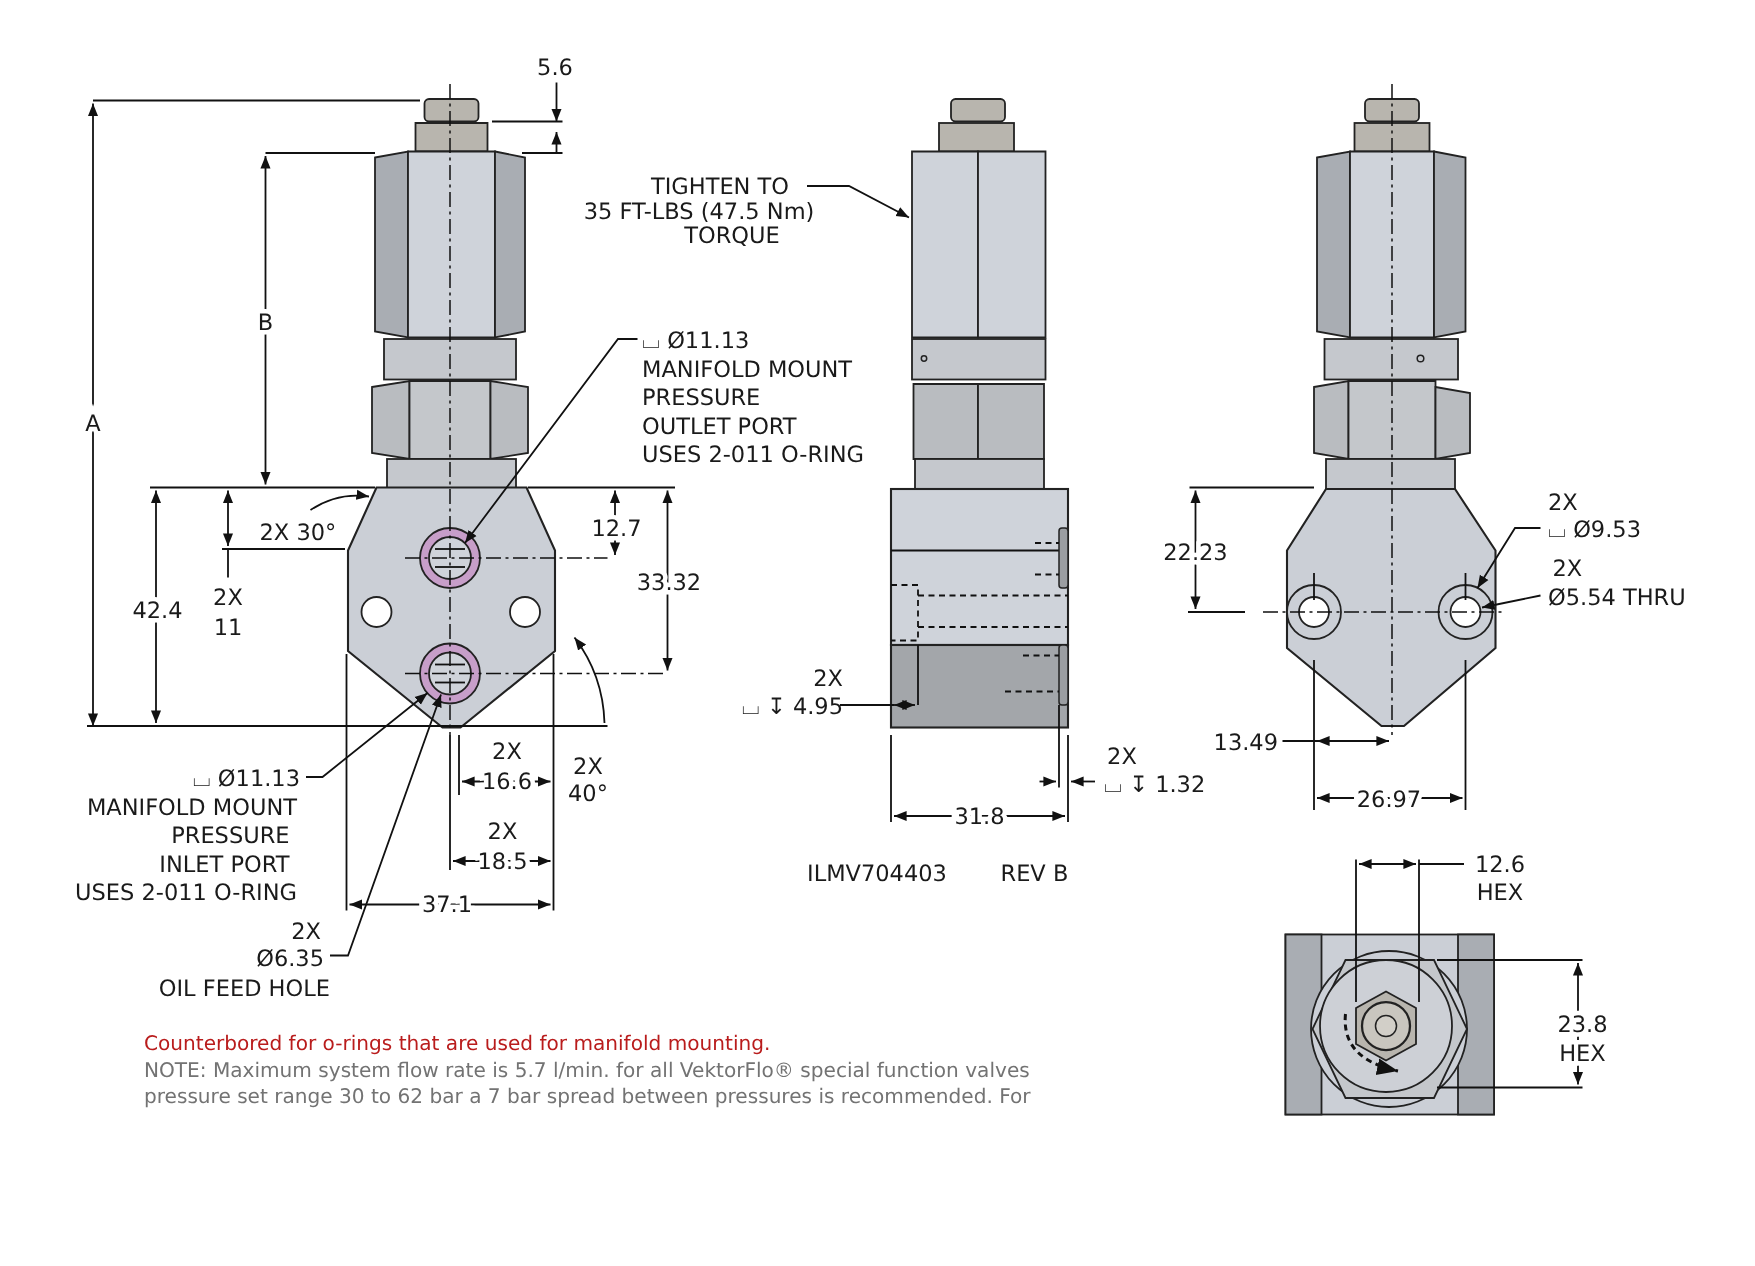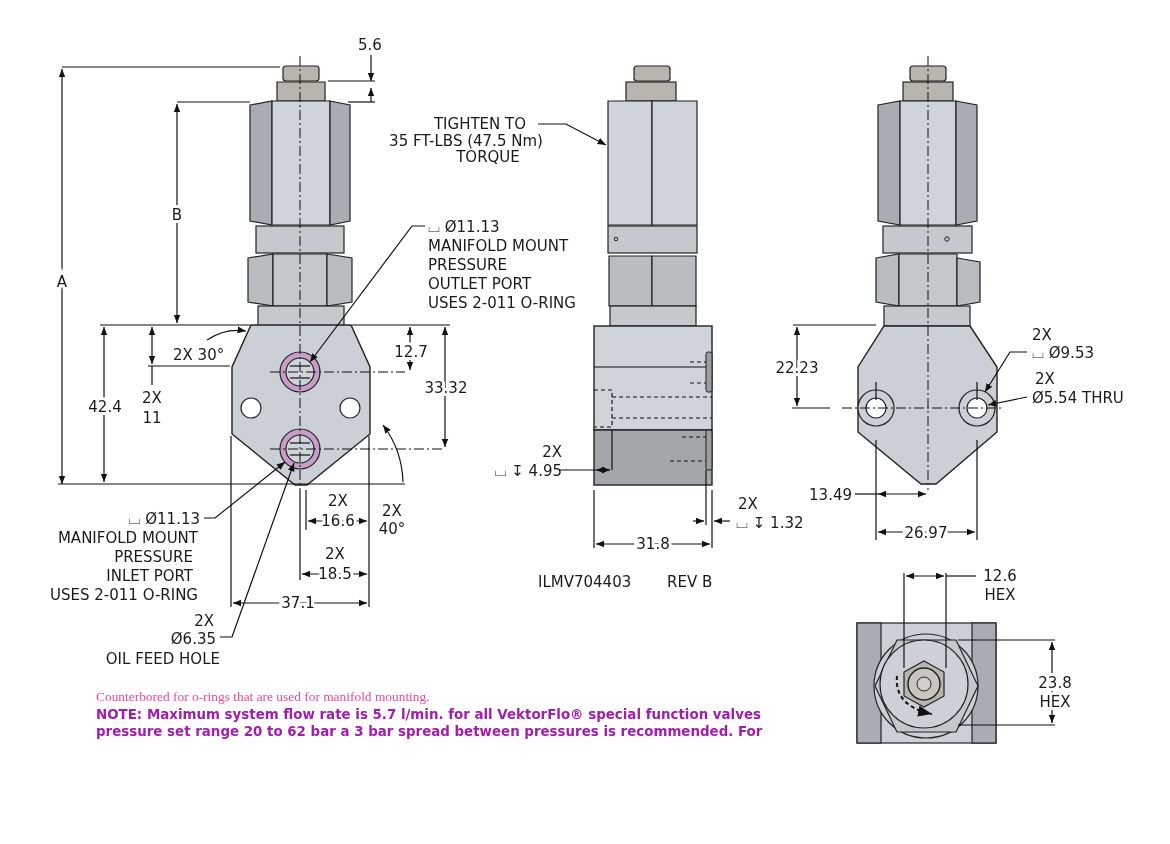--- a/index.html
+++ b/index.html
@@ -9,22 +9,22 @@
   .ln{stroke:#111;stroke-width:1.2;fill:none;}
   .cl{stroke:#111;stroke-width:1;fill:none;stroke-dasharray:10 3 2 3;}
   .hid{stroke:#111;stroke-width:1.2;fill:none;stroke-dasharray:4 3;}
   .body{fill:#cbcfd6;stroke:#222;stroke-width:1.4;}
   .hexL{fill:#a9adb3;stroke:#222;stroke-width:1.2;}
   .hexM{fill:#cfd3da;stroke:#222;stroke-width:1.2;}
   .hexD{fill:#b9bcc0;stroke:#222;stroke-width:1.2;}
   .ring{fill:#c5c8cd;stroke:#222;stroke-width:1.2;}
   .cap{fill:#b8b5ae;stroke:#222;stroke-width:1.2;}
   .notes{position:absolute;left:96px;top:688px;width:700px;font-family:"DejaVu Sans","Liberation Sans",sans-serif;font-size:13.4px;line-height:17.5px;}
-  .notes .blk{color:#ec4899;font-family:Liberation Serif, serif;}
-  .notes .red{color:#a21caf;font-weight:bold;}
+  .notes .blk{color:#b91c1c;}
+  .notes .red{color:#737373;}
 </style>
 </head>
 <body>
 
 <svg width="1170" height="844" viewBox="0 0 1170 844">
   <defs>
     <marker id="ar" viewBox="0 0 10 10" refX="10" refY="5" markerWidth="7" markerHeight="7" orient="auto-start-reverse">
       <path d="M0,1 L10,5 L0,9 z" fill="#111"></path>
     </marker>
   </defs>
@@ -241,14 +241,14 @@
   </g>
   <text class="t" x="1000" y="581" text-anchor="middle">12.6</text>
   <text class="t" x="1000" y="600" text-anchor="middle">HEX</text>
   <text class="t" x="1055" y="688" text-anchor="middle" style="paint-order:stroke;stroke:#fff;stroke-width:6px">23.8</text>
   <text class="t" x="1055" y="707" text-anchor="middle" style="paint-order:stroke;stroke:#fff;stroke-width:6px">HEX</text>
 </svg>
 
 <div class="notes">
   <div class="blk">Counterbored for o-rings that are used for manifold mounting.</div>
   <div class="red">NOTE: Maximum system flow rate is 5.7 l/min. for all VektorFlo® special function valves</div>
-  <div class="red">pressure set range 20 to 62 bar a 3 bar spread between pressures is recommended. For</div>
+  <div class="red">pressure set range 30 to 62 bar a 7 bar spread between pressures is recommended. For</div>
 </div>
 
 </body></html>

